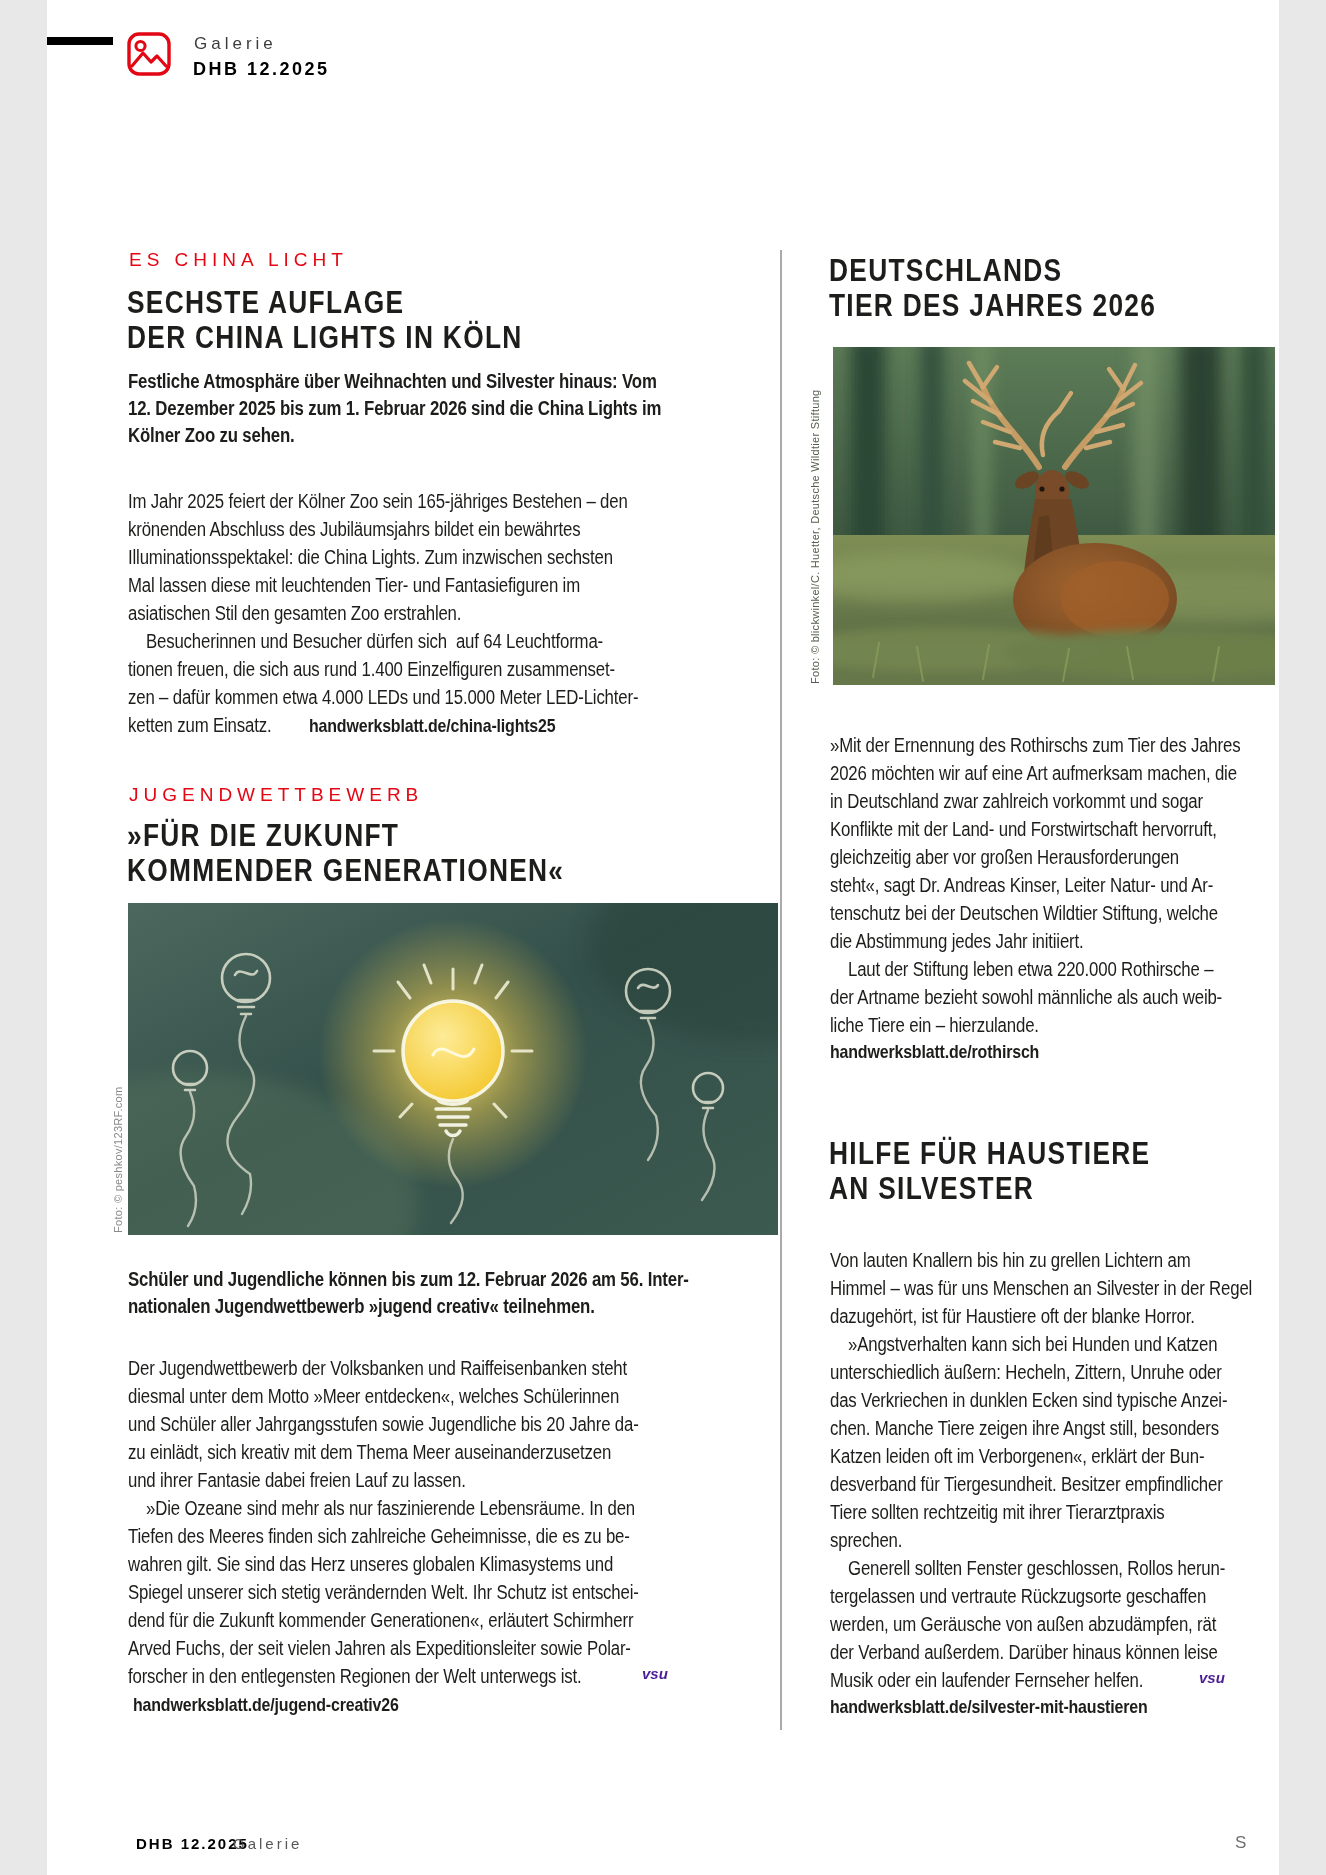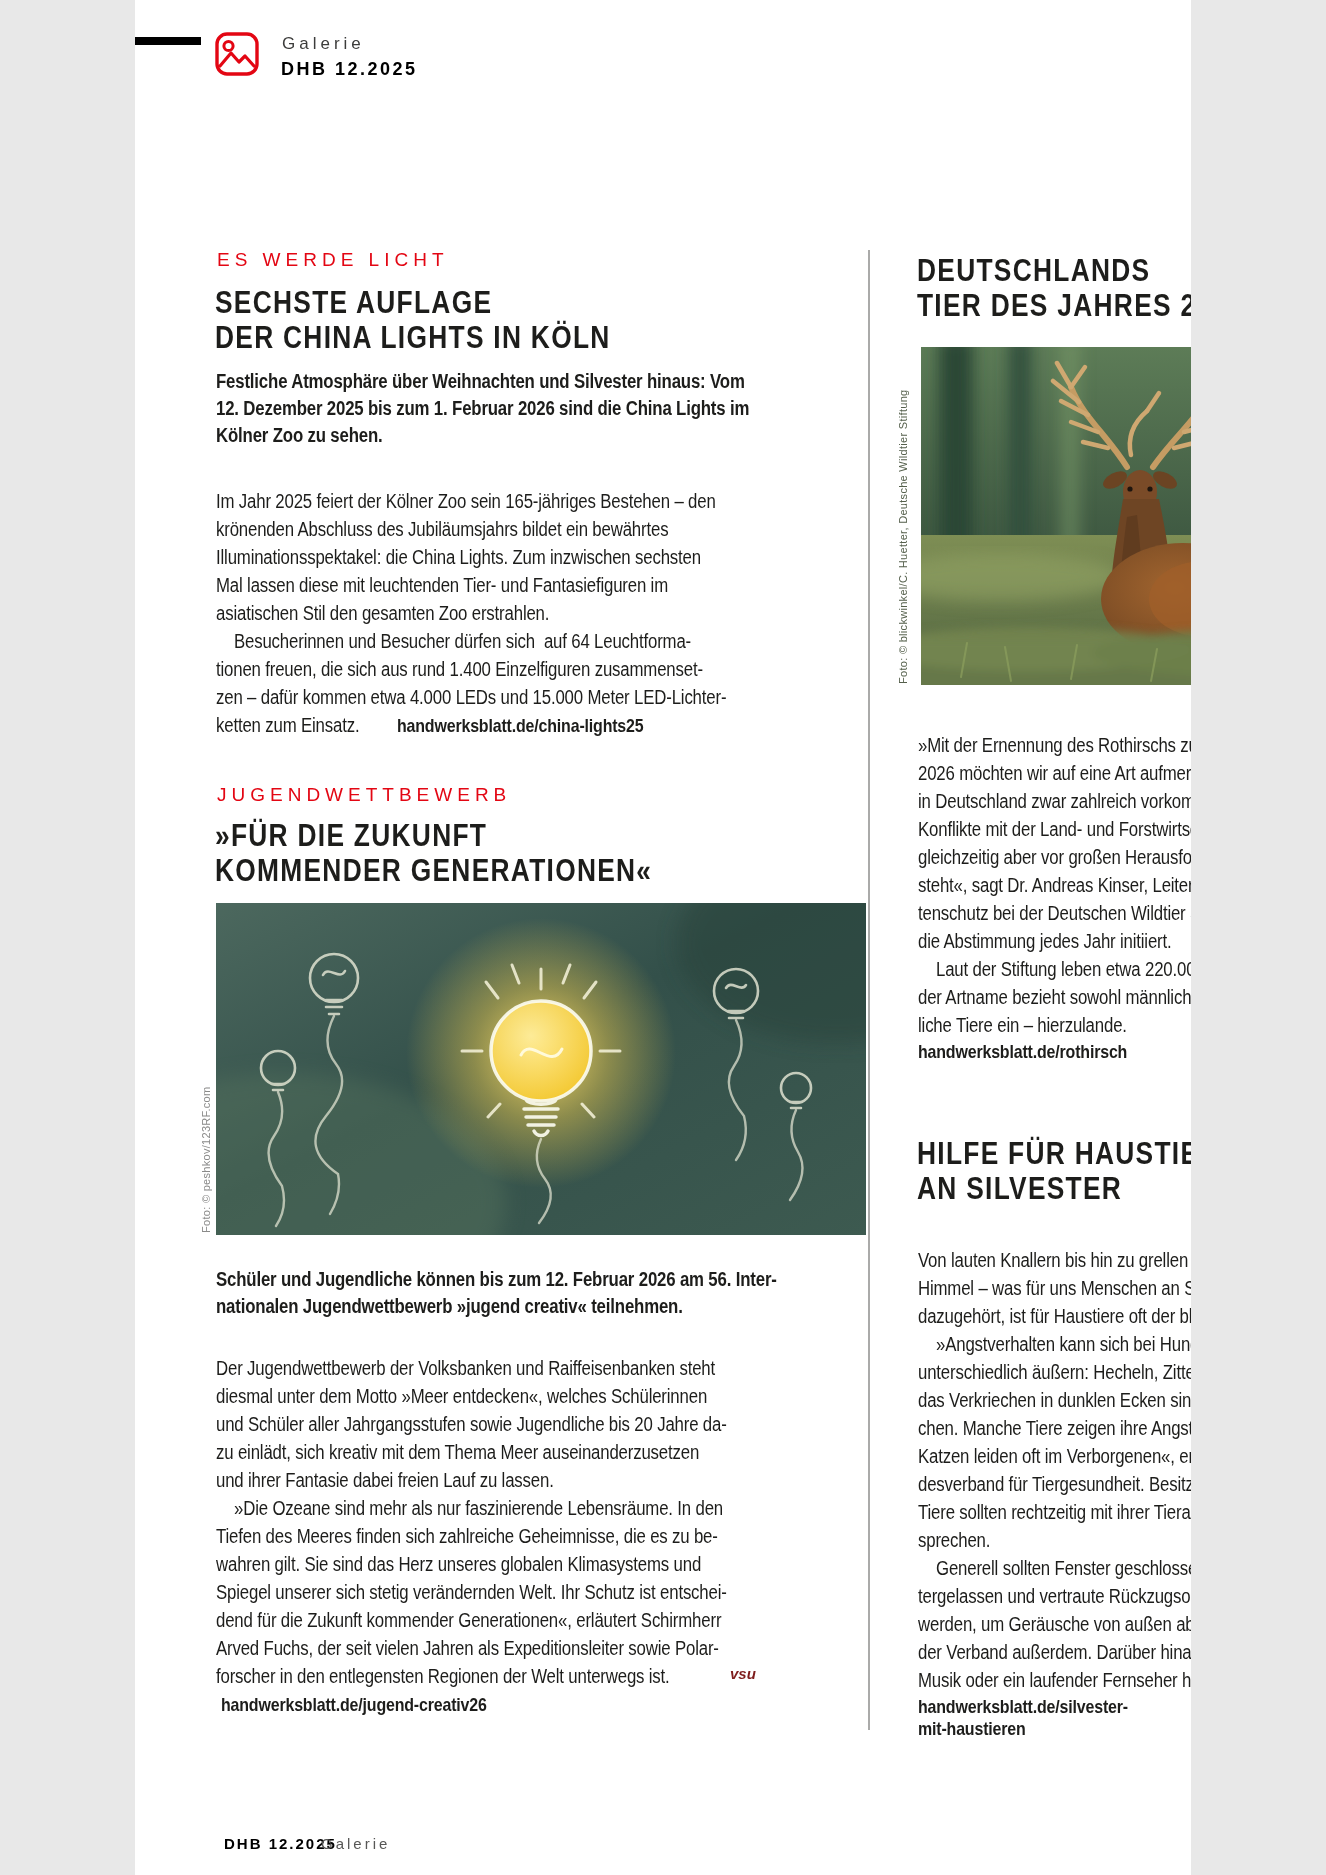--- a/index.html
+++ b/index.html
@@ -1,35 +1,35 @@
 <!DOCTYPE html>
 <html><head>
 <meta charset="utf-8">
 <style>
   html,body{margin:0;padding:0;background:#e8e8e8;}
   .page{
-    position:relative;width:1056px;height:1875px;background:#ffffff;
+    position:relative;width:1232px;height:1875px;background:#ffffff;
     margin:0 auto;overflow:hidden;
     font-family:"Liberation Sans", sans-serif;color:#1d1d1b;
   }
   .abs{position:absolute;}
   .cond{transform:scaleX(0.84);transform-origin:0 0;}
   .cond-hd{transform:scaleX(0.85);transform-origin:0 0;}
   .pre{white-space:pre;}
   
   .print-bar{position:absolute;background:#000;}
   .section-label{font-size:17px;letter-spacing:4px;color:#3c3c3b;}
   .issue-label{font-size:18px;font-weight:bold;letter-spacing:2.5px;color:#000;}
   
   .kicker{font-size:19px;letter-spacing:5px;color:#e30613;font-weight:500;}
   .headline{font-size:31px;line-height:35px;font-weight:bold;letter-spacing:1.5px;color:#1d1d1b;}
   .lead{font-size:20px;line-height:27px;font-weight:bold;letter-spacing:-0.2px;}
   .body-text{font-size:20px;line-height:28px;letter-spacing:-0.2px;color:#1d1d1b;}
   .url{font-size:19px;font-weight:bold;letter-spacing:-0.2px;color:#1d1d1b;}
-  .byline{font-size:15px;font-weight:bold;font-style:italic;color:#7f1d1d;}
+  .byline{font-size:15px;font-weight:bold;font-style:italic;color:#4c1d95;}
   .vrule{position:absolute;width:2px;background:#aaaaa9;}
   .vcaption{
     position:absolute;font-size:11px;letter-spacing:0.3px;
     transform:rotate(-90deg);transform-origin:0 0;white-space:nowrap;
   }
   .cap-gray{color:#8a8a89;}
   .cap-green{color:#55604c;}
   
   .footer-issue{font-size:15px;font-weight:bold;letter-spacing:2px;color:#000;}
   .footer-section{font-size:15px;letter-spacing:3px;color:#575756;}
@@ -50,21 +50,21 @@
       <rect x="3" y="3" width="40" height="40" rx="10" fill="none" stroke="#e30613" stroke-width="3.4"></rect>
       <circle cx="14.5" cy="15" r="4.6" fill="none" stroke="#e30613" stroke-width="3"></circle>
       <path d="M6,35 L17,22 L25,31 L31,25 L40,35" fill="none" stroke="#e30613" stroke-width="3.2" stroke-linecap="round" stroke-linejoin="round"></path>
     </svg>
   </div>
   <div class="abs section-label" style="left:147px;top:34px;">Galerie</div>
   <div class="abs issue-label" style="left:146px;top:59px;">DHB 12.2025</div>
 
   <div class="vrule" style="left:733px;top:250px;height:1480px;"></div>
 
-  <div class="abs kicker" style="left:82px;top:249px;">ES WERDE LICHT</div>
+  <div class="abs kicker" style="left:82px;top:249px;">ES CHINA LICHT</div>
   <div class="abs headline cond-hd pre" style="left:80px;top:285px;">SECHSTE AUFLAGE
 DER CHINA LIGHTS IN KÖLN</div>
   <div class="abs lead cond pre" style="left:81px;top:368px;">Festliche Atmosphäre über Weihnachten und Silvester hinaus: Vom
 12. Dezember 2025 bis zum 1. Februar 2026 sind die China Lights im
 Kölner Zoo zu sehen.</div>
   <div class="abs body-text cond pre" style="left:81px;top:487px;">Im Jahr 2025 feiert der Kölner Zoo sein 165-jähriges Bestehen – den
 krönenden Abschluss des Jubiläumsjahrs bildet ein bewährtes
 Illuminationsspektakel: die China Lights. Zum inzwischen sechsten
 Mal lassen diese mit leuchtenden Tier- und Fantasiefiguren im
 asiatischen Stil den gesamten Zoo erstrahlen.

